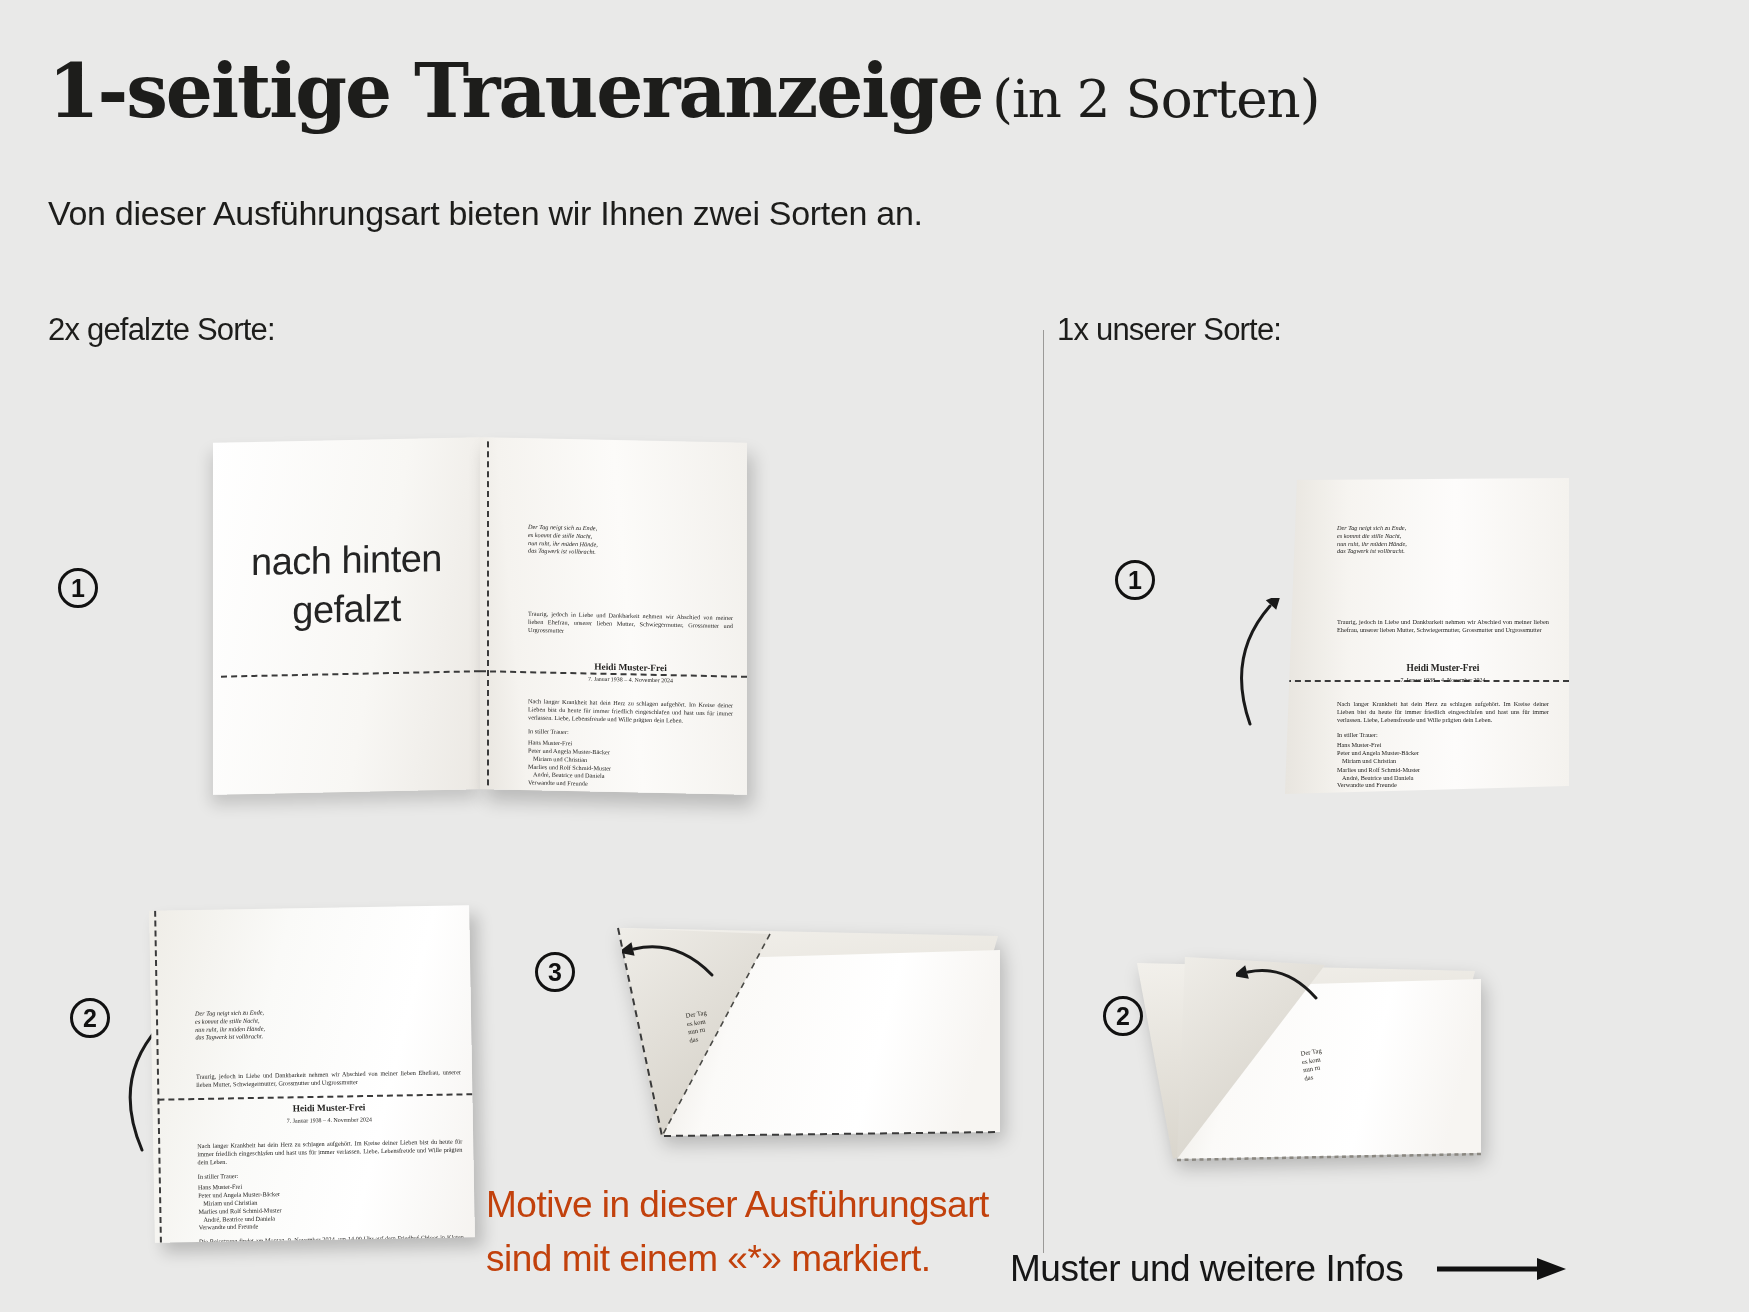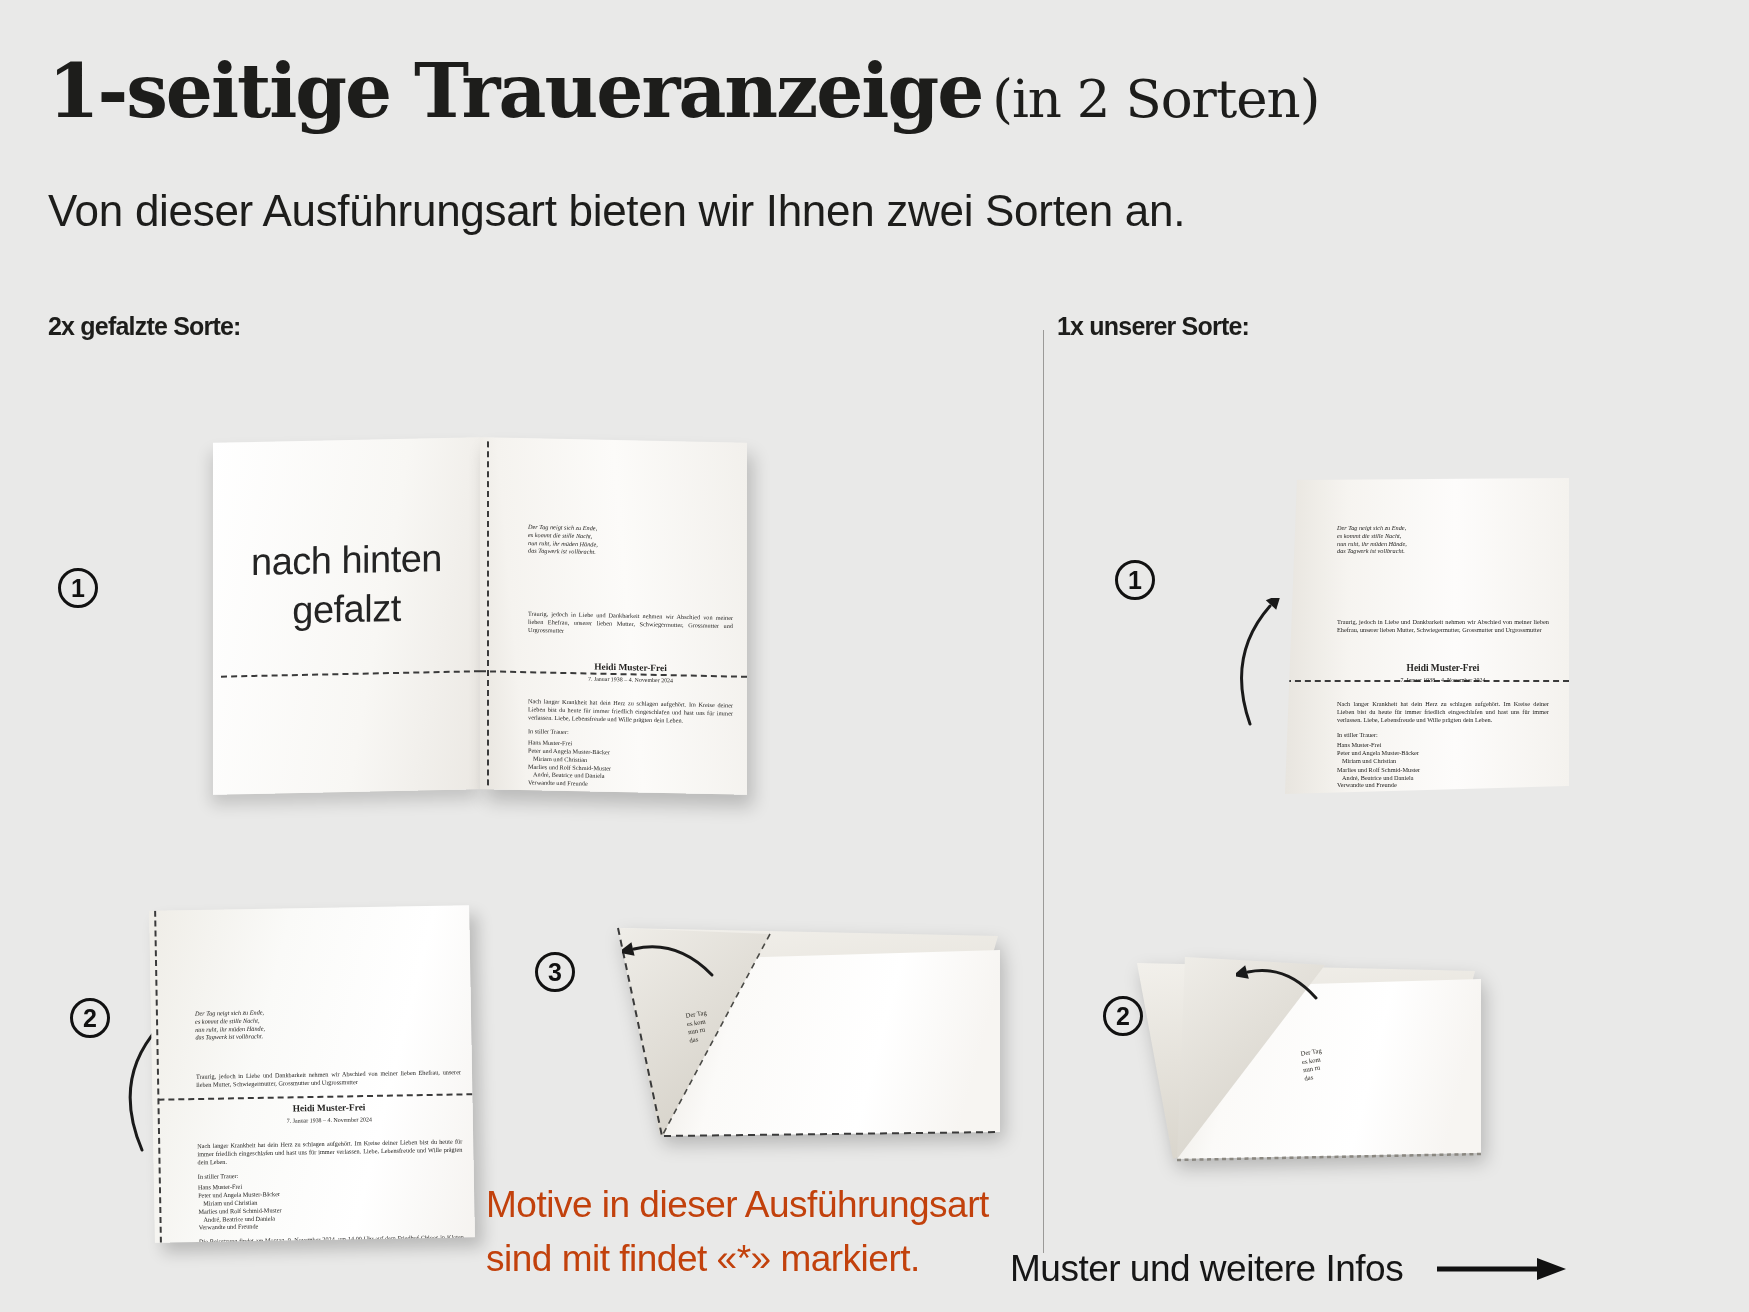--- a/index.html
+++ b/index.html
@@ -19,24 +19,24 @@
   
   .title{
     position:absolute;left:48px;top:48px;
     font-family:"DejaVu Serif","Liberation Serif",serif;
     font-weight:bold;font-size:74px;letter-spacing:-2px;white-space:nowrap;
   }
   .title .suffix{
     font-weight:normal;font-size:53px;letter-spacing:-1px;margin-left:10px;
   }
   .subtitle{
-    position:absolute;left:48px;top:186px;font-size:44px;letter-spacing:-.3px;
+    position:absolute;left:48px;top:194px;font-size:34px;letter-spacing:-.3px;
   }
   .section-heading{
-    position:absolute;top:312px;font-size:25px;font-weight:bold;letter-spacing:-.8px;
+    position:absolute;top:312px;font-size:31px;font-weight:normal;letter-spacing:-.8px;
   }
   .section-heading.left{left:48px;}
   .section-heading.right{left:1057px;}
   .divider{
     position:absolute;left:1043px;top:330px;width:1px;height:923px;
     background:var(--divider);
   }
   
   .badge{
     position:absolute;width:40px;height:40px;border:3px solid #111;border-radius:50%;
@@ -263,21 +263,21 @@
       <div>das</div>
     </div>
 
   <svg class="arrow" style="left:622px;top:933px;" width="96" height="52" viewBox="0 0 96 52">
     <path d="M90,42 Q55,6 12,16"></path>
     <polygon points="0,-7 15,0 0,7" transform="translate(11,16) rotate(167)"></polygon>
   </svg>
 
   <div class="note">
     <div>Motive in dieser Ausführungsart</div>
-    <div>sind mit findet «*» markiert.</div>
+    <div>sind mit einem «*» markiert.</div>
   </div>
 
   <div class="badge" style="left:1115px;top:560px;">
     <span>1</span>
   </div>
 
   <svg class="arrow" style="left:1234px;top:598px;" width="58" height="132" viewBox="0 0 58 132">
     <path d="M16,126 Q-8,58 36,8"></path>
     <polygon points="0,-7 15,0 0,7" transform="translate(37,7) rotate(-48)"></polygon>
   </svg>

